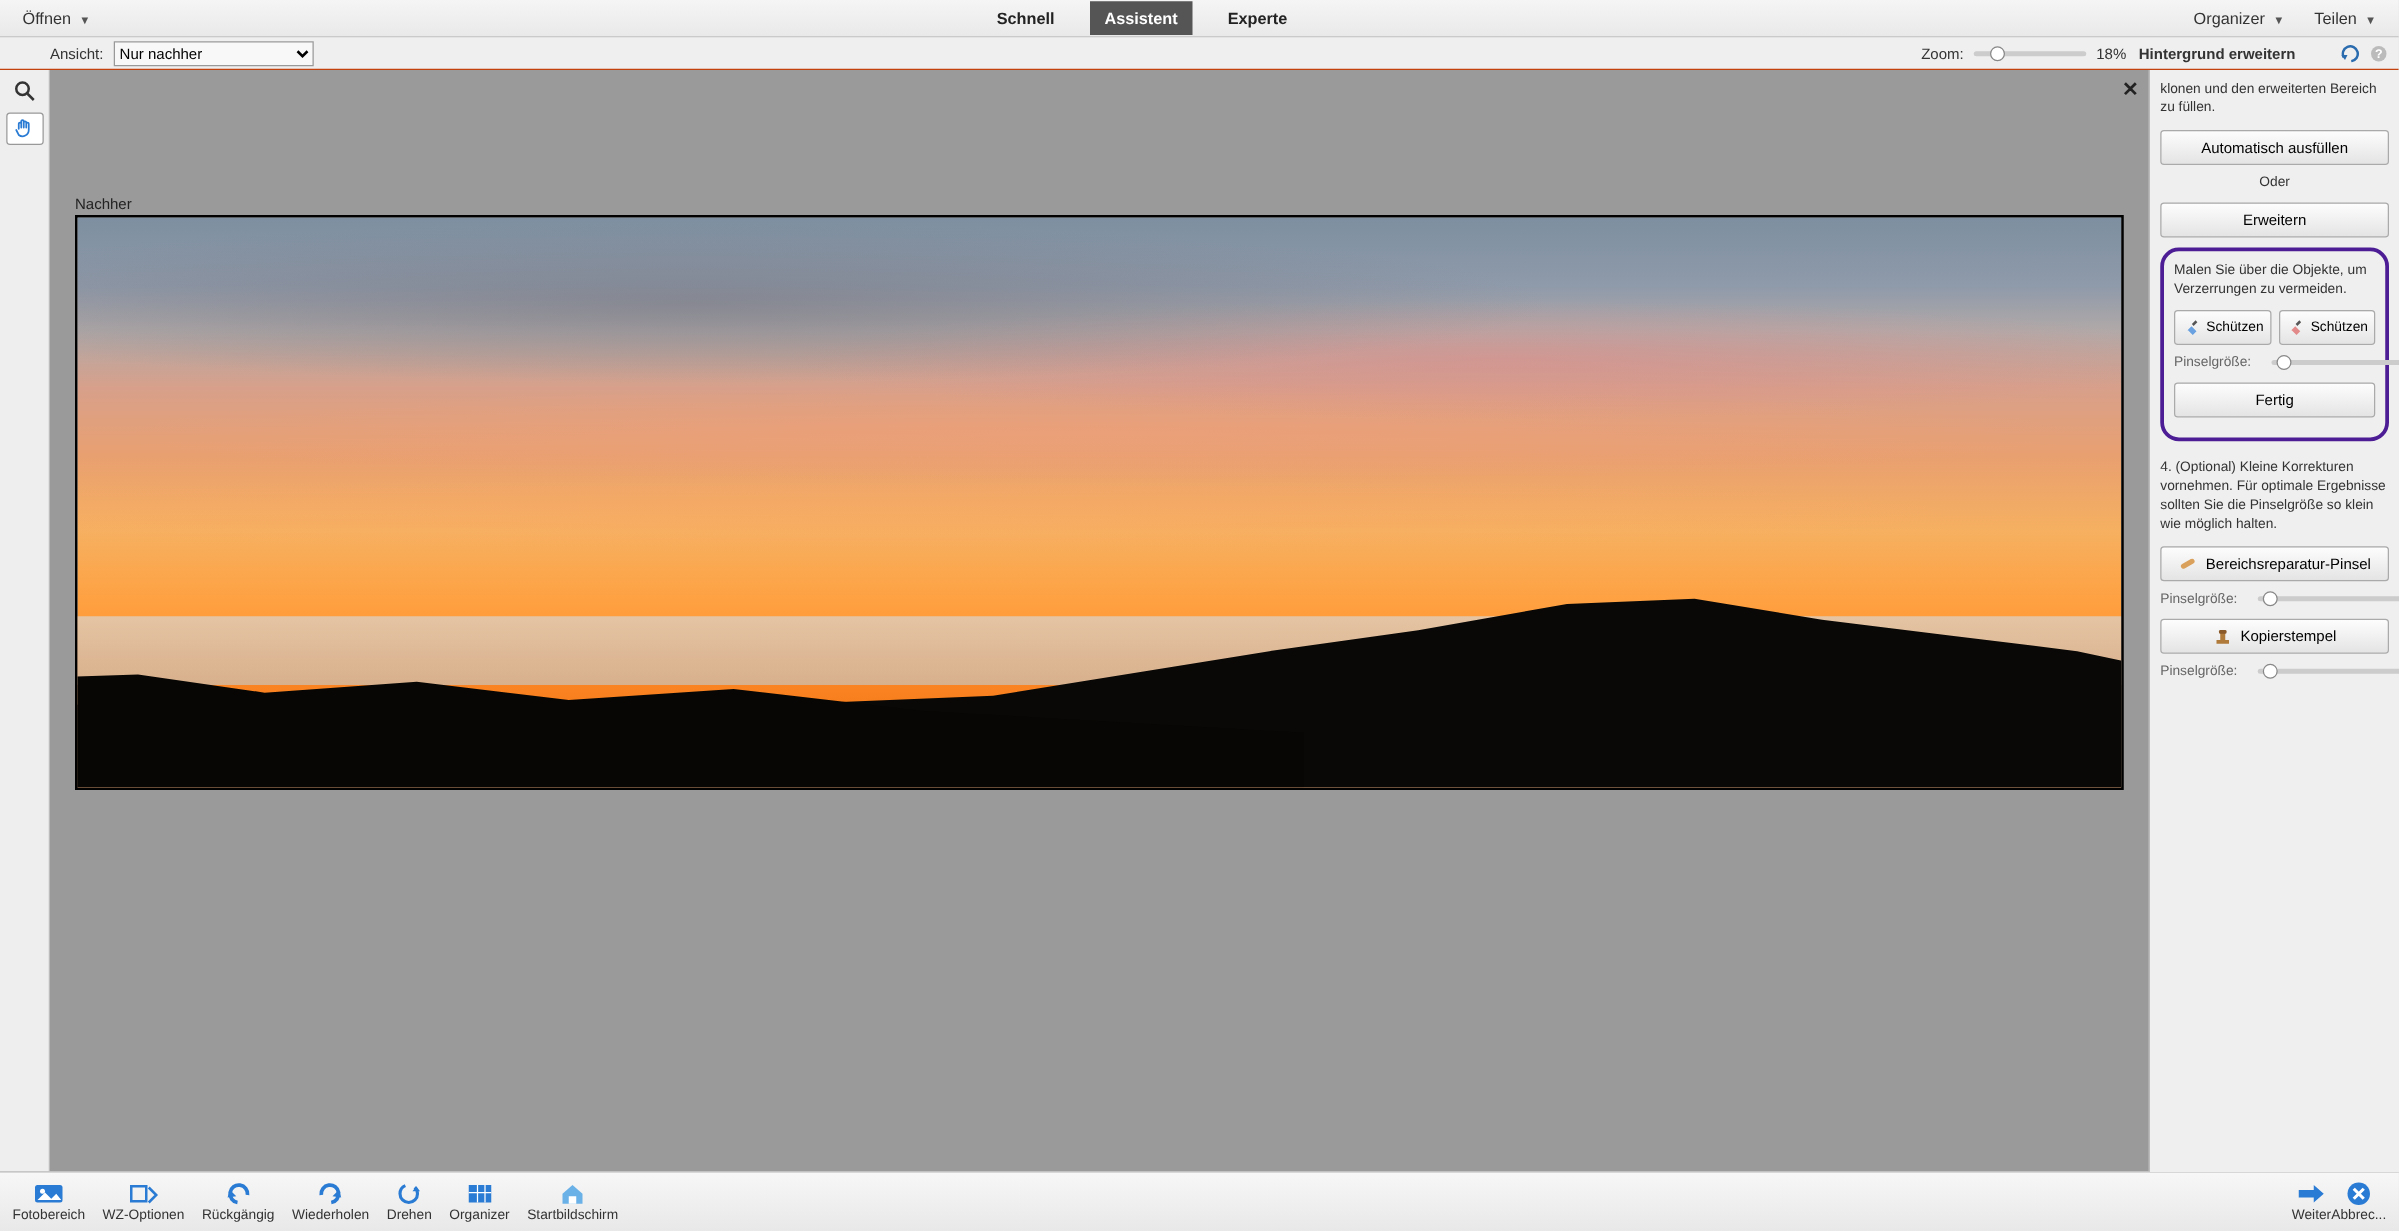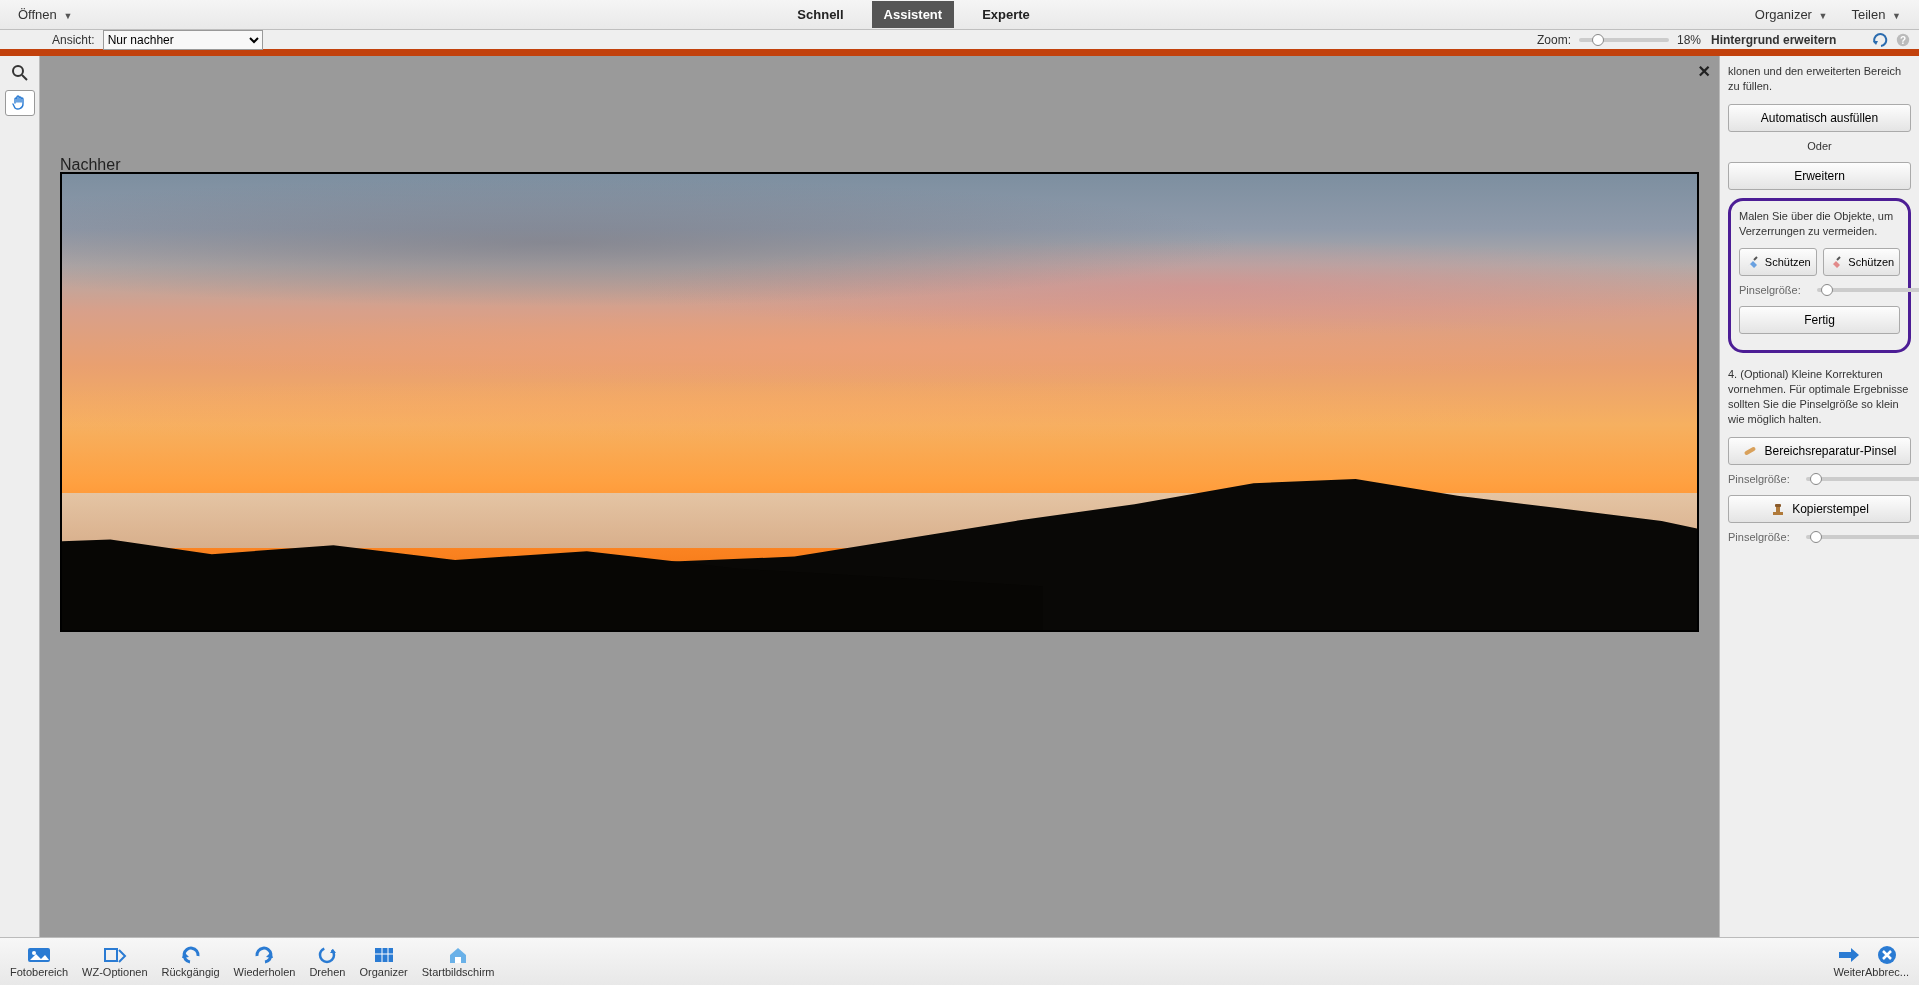--- a/index.html
+++ b/index.html
@@ -8,37 +8,37 @@
 
 .topbar { height: 30px; background: linear-gradient(#f5f5f5, #e9e9e9); border-bottom: 1px solid #bfbfbf; display: flex; align-items: center; padding: 0 8px; font-size: 13px; }
 .topbar .left, .topbar .right { display: flex; align-items: center; gap: 4px; }
 .topbar .center { flex: 1; display: flex; justify-content: center; gap: 16px; }
 .topbar .btn { padding: 4px 10px; font-weight: normal; cursor: pointer; }
 .topbar .tab { padding: 6px 12px; font-weight: bold; cursor: pointer; color: #222; }
 .topbar .tab.active { background: #555; color: #fff; }
 .caret { font-size: 9px; margin-left: 3px; color: #555; }
 
 
-.secondbar { height: 26px; background: #efefef; border-bottom: 7px solid #c2410c; display: flex; align-items: center; padding-left: 52px; padding-right: 8px; font-size: 12px; }
+.secondbar { height: 26px; background: #efefef; border-bottom: 1px solid #c2410c; display: flex; align-items: center; padding-left: 40px; padding-right: 8px; font-size: 12px; }
 .secondbar .lbl { margin-right: 8px; }
 .secondbar select { width: 160px; height: 20px; font-size: 12px; background: #f8f8f8; border: 1px solid #999; }
 .secondbar .zoom-wrap { margin-left: auto; display: flex; align-items: center; gap: 8px; margin-right: 10px; }
 .secondbar .slider { width: 90px; }
 .panel-title-bar { width: 200px; display: flex; align-items: center; gap: 6px; }
 .panel-title-bar .t { font-size: 12px; font-weight: bold; flex: 1; }
 .panel-title-bar .icn { width: 16px; height: 16px; display: flex; align-items: center; justify-content: center; color: #2b6caf; cursor: pointer; }
 
 
 .main { position: absolute; top: 56px; bottom: 48px; left: 0; right: 0; display: flex; }
 .tool-strip { width: 40px; background: #eee; border-right: 1px solid #bbb; display: flex; flex-direction: column; align-items: center; padding-top: 4px; gap: 4px; }
 .tool-btn { width: 30px; height: 26px; border: 1px solid transparent; border-radius: 3px; display: flex; align-items: center; justify-content: center; cursor: pointer; }
 .tool-btn.selected { border-color: #999; background: #fff; }
 .canvas-area { flex: 1; background: #9a9a9a; position: relative; overflow: hidden; }
 .close-x { position: absolute; top: 6px; right: 8px; font-size: 16px; font-weight: bold; cursor: pointer; color: #222; }
-.after-lbl { position: absolute; top: 100px; left: 20px; font-size: 16px; color: #222; }
+.after-lbl { position: absolute; top: 100px; left: 20px; font-size: 12px; color: #222; }
 .photo { position: absolute; top: 116px; left: 20px; right: 20px; height: 460px; border: 2px solid #000; overflow: hidden; }
 
 
 .sky { position: absolute; inset: 0; background:
   linear-gradient(to bottom,
     #7d8fa0 0%, #8f9aaa 12%, #b1a9a8 20%,
     #d8a08a 30%, #e9a070 42%, #f6b060 55%,
     #ffa040 68%, #ff8a28 78%, #f57a18 88%); }
 .clouds { position: absolute; inset: 0; background:
   radial-gradient(ellipse 60% 20% at 30% 15%, rgba(120,120,130,.6), transparent 70%),

